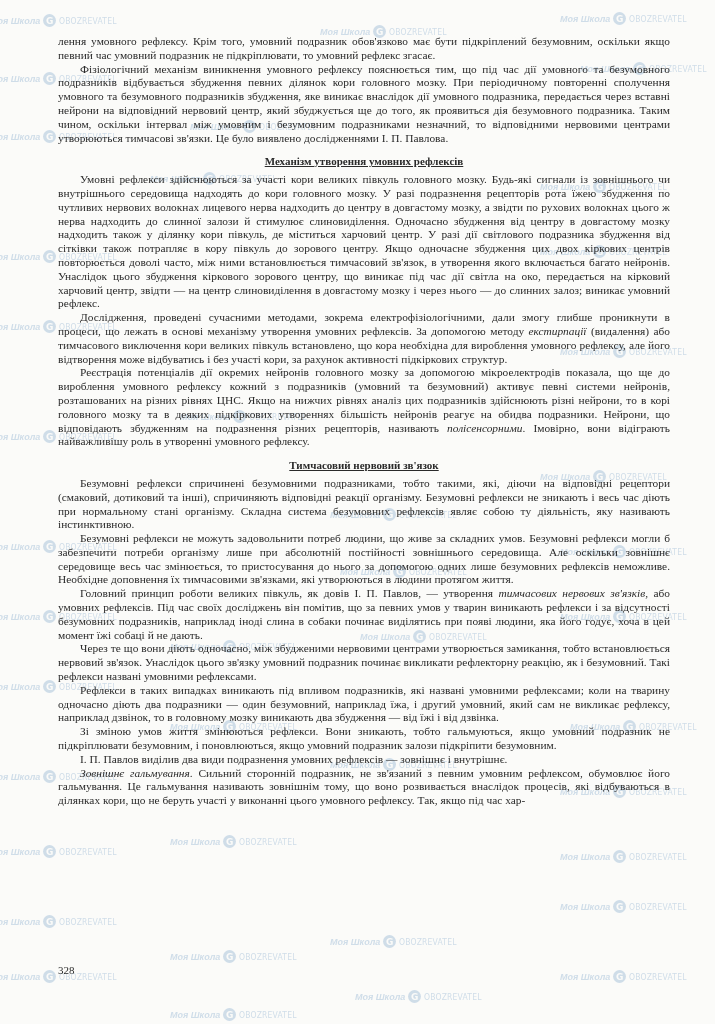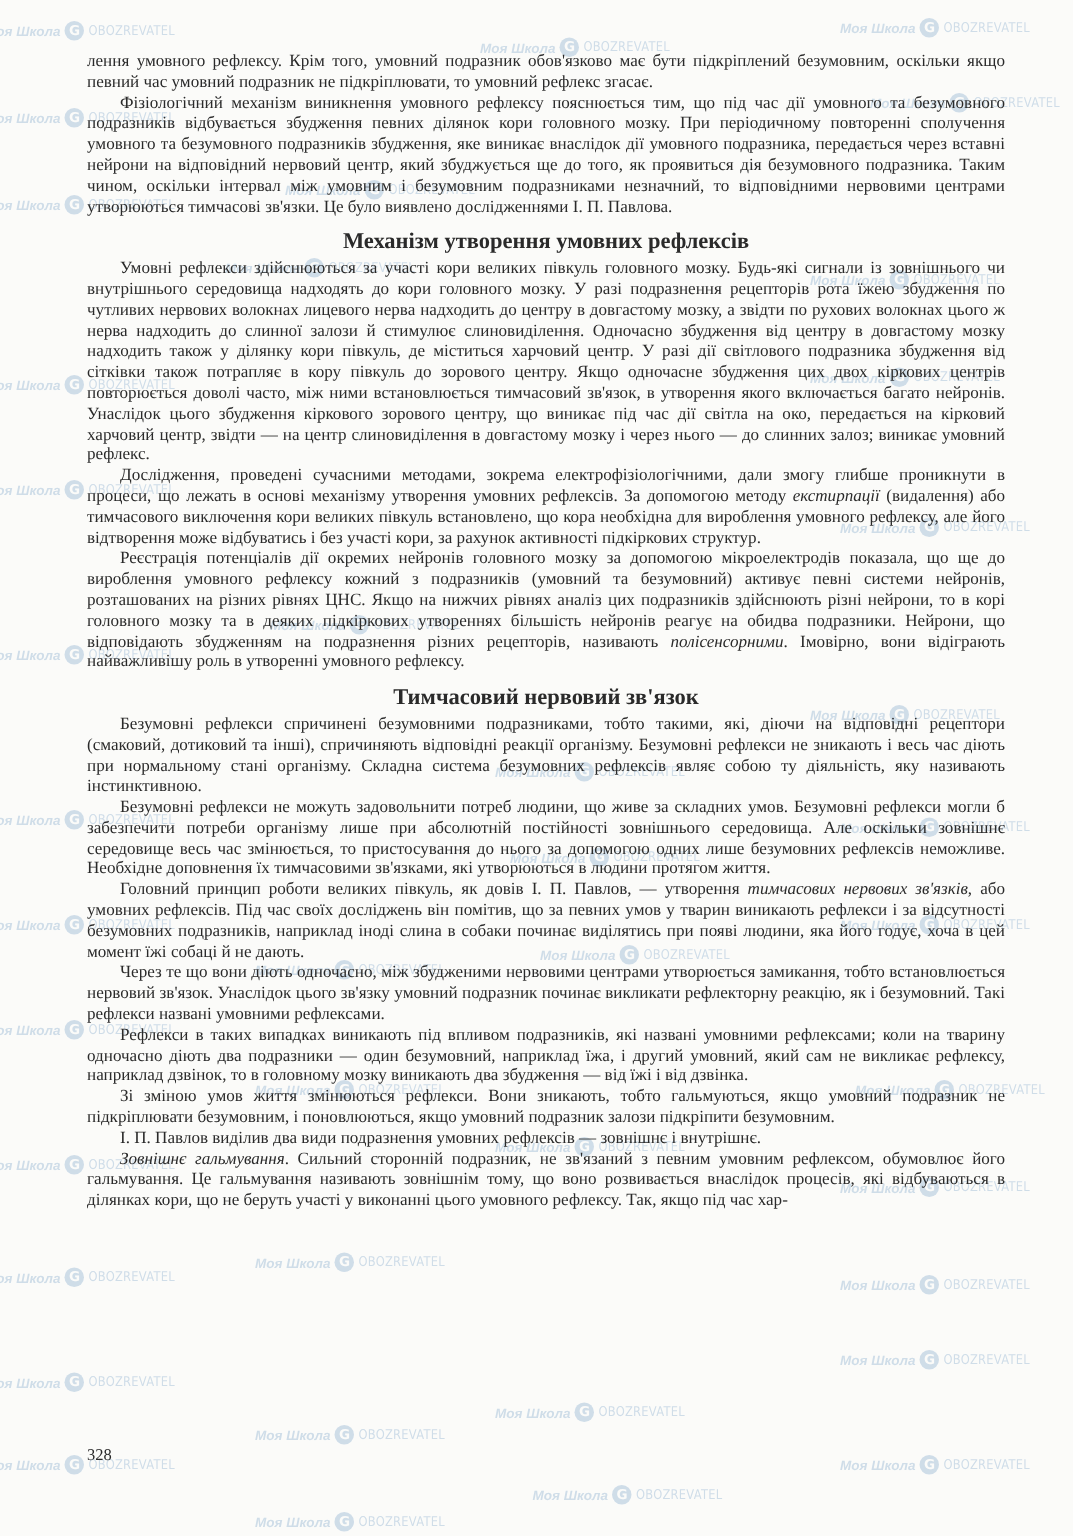--- a/index.html
+++ b/index.html
@@ -22,21 +22,21 @@
   }
   .wm .brand { font-family:"DejaVu Sans", sans-serif; font-size:9px; letter-spacing:0.2px; transform:scaleX(0.85); transform-origin:left; }
 
   .page {
     position:absolute; left:58px; top:35px; width:612px; z-index:1;
     font-size:11.4px; line-height:13.8px; text-align:justify;
   }
   .page p { margin:0; text-indent:0; }
   .page p.ind { text-indent:22px; }
   .page h2 {
-    margin:10px 0 4px 0; text-align:center; font-size:15px; font-weight:bold;
+    margin:10px 0 4px 0; text-align:center; font-size:11px; font-weight:bold;text-decoration:underline;
   }
   .page em { font-style:italic; }
   .pnum { position:absolute; left:58px; top:964px; font-size:11px; z-index:1; }
 </style>
 </head>
 <body>
 
 <div class="wm" style="left:-10px;top:14px;">
     <span class="school">Моя Школа</span>
     <span class="logo">G</span>

